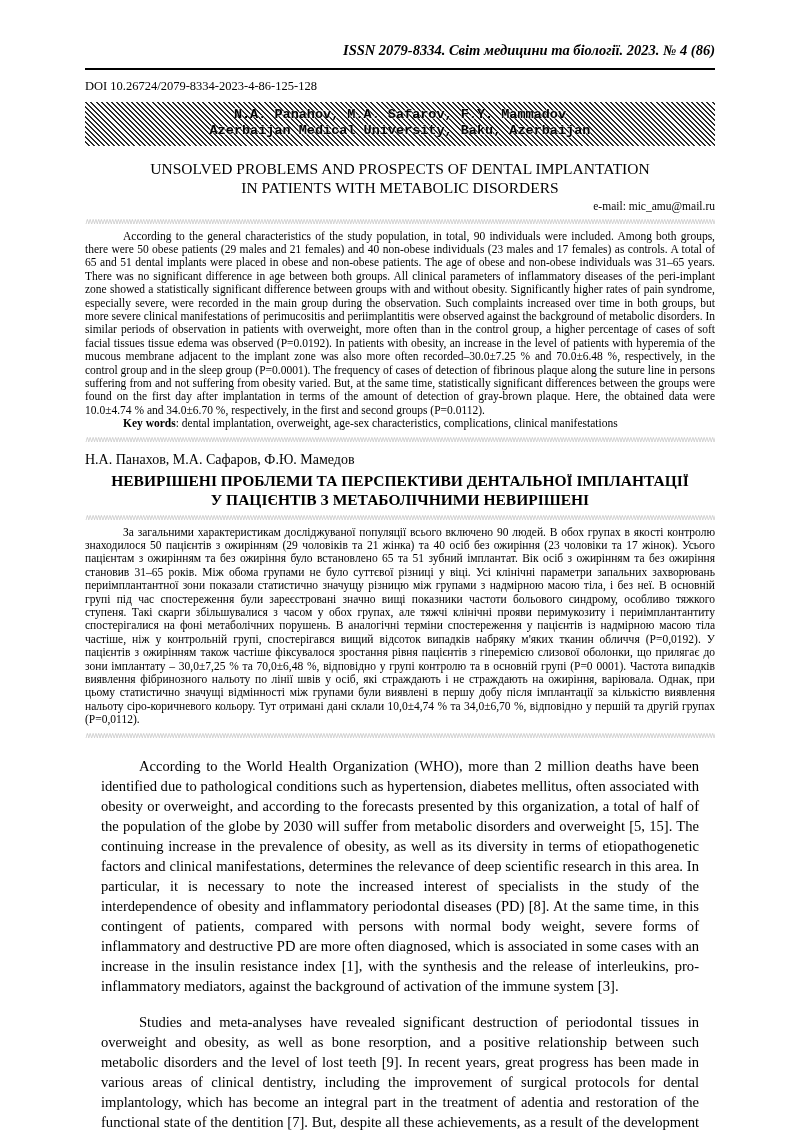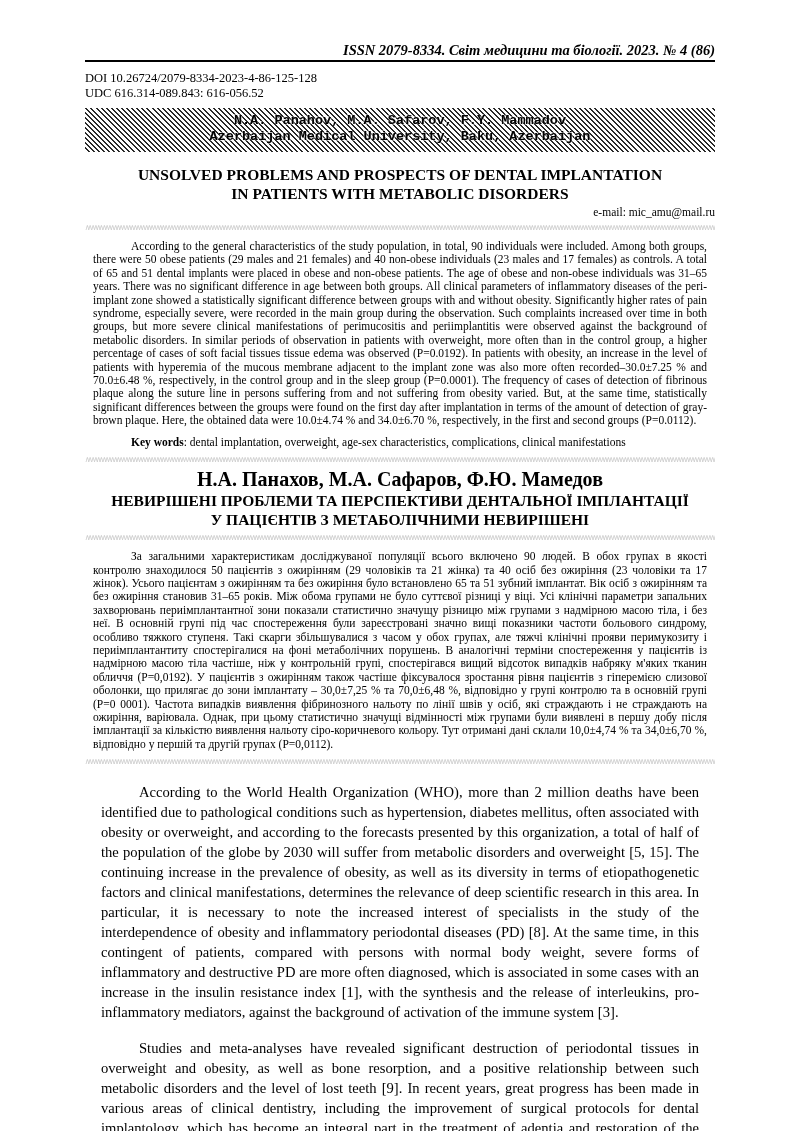--- a/index.html
+++ b/index.html
@@ -10,74 +10,73 @@
     color:#000;
     font-family:"Liberation Serif", serif;
     overflow:hidden;
   }
   .content { width:630px; margin:0 auto; padding-top:42px; }
 
   .issn-line {
     text-align:right;
     font-weight:bold; font-style:italic;
     font-size:14.5px; line-height:17px;
-    padding-bottom:1px;
+    padding-bottom:9px;
     border-bottom:2.5px solid #000;
   }
   .doi-block { margin-top:9px; font-weight:normal; font-size:12.5px; line-height:14.5px; }
 
   .hatch-band {
     margin-top:8px;
     padding:5px 0 7px;
     text-align:center;
     font-weight:bold; font-size:13.5px; line-height:16px;
     background:repeating-linear-gradient(45deg, #ffffff 0px, #ffffff 2.2px, #2a2a2a 2.2px, #2a2a2a 3.6px);
     font-family:Liberation Mono, monospace;
   }
   .hatch-band .band-line {
     text-shadow:1px 1px 0 rgba(255,255,255,.5), -1px -1px 0 rgba(255,255,255,.5);
   }
 
-  .title-en { margin-top:13px; text-align:center; font-weight:bold; font-size:15.5px; line-height:19px; }
+  .title-en { margin-top:13px; text-align:center; font-weight:normal; font-size:15.5px; line-height:19px; }
   .email-line { text-align:right; font-size:11.5px; line-height:13px; margin-top:3px; }
 
   .zigzag {
     color:#cdcdcd;
     font-family:"DejaVu Sans Mono", monospace;
     font-size:8px; letter-spacing:-2px; line-height:6px;
     height:7px; overflow:hidden; white-space:nowrap;
     margin:6px 0 4px;
   }
 
   .abstract p {
     font-size:11.5px; line-height:13.4px;
-    text-align:justify; text-indent:38px; margin:8px;
+    text-align:justify; text-indent:38px; margin:0;
   }
   .kw b { font-weight:bold; }
 
-  .ua-authors { margin-top:7px; text-align:center; font-weight:bold; font-size:20px; line-height:17px; }
+  .ua-authors { margin-top:7px; font-weight:normal; font-size:14px; line-height:17px; }
   .title-ua   { margin-top:3px; text-align:center; font-weight:bold; font-size:15.5px; line-height:19px; }
 
   .body-text { margin-top:8px; }
   .body-text p {
     font-size:14.6px; line-height:20px;
     text-align:justify; text-indent:38px; margin:16px;
   }
 </style>
 </head>
 <body>
 
 <div class="page">
   <div class="content">
 
     <div class="issn-line">ISSN 2079-8334. Світ медицини та біології. 2023. № 4 (86)</div>
 
     <div class="doi-block">
       <div>DOI 10.26724/2079-8334-2023-4-86-125-128</div>
-      <div>UDC 616.314-089.843: 616-056.52</div>
     </div>
 
     <div class="hatch-band">
       <div class="band-line">N.A. Panahov, M.A. Safarov, F.Y. Mammadov</div>
       <div class="band-line">Azerbaijan Medical University, Baku, Azerbaijan</div>
     </div>
 
     <div class="title-en">
       <div>UNSOLVED PROBLEMS AND PROSPECTS OF DENTAL IMPLANTATION</div>
       <div>IN PATIENTS WITH METABOLIC DISORDERS</div>

